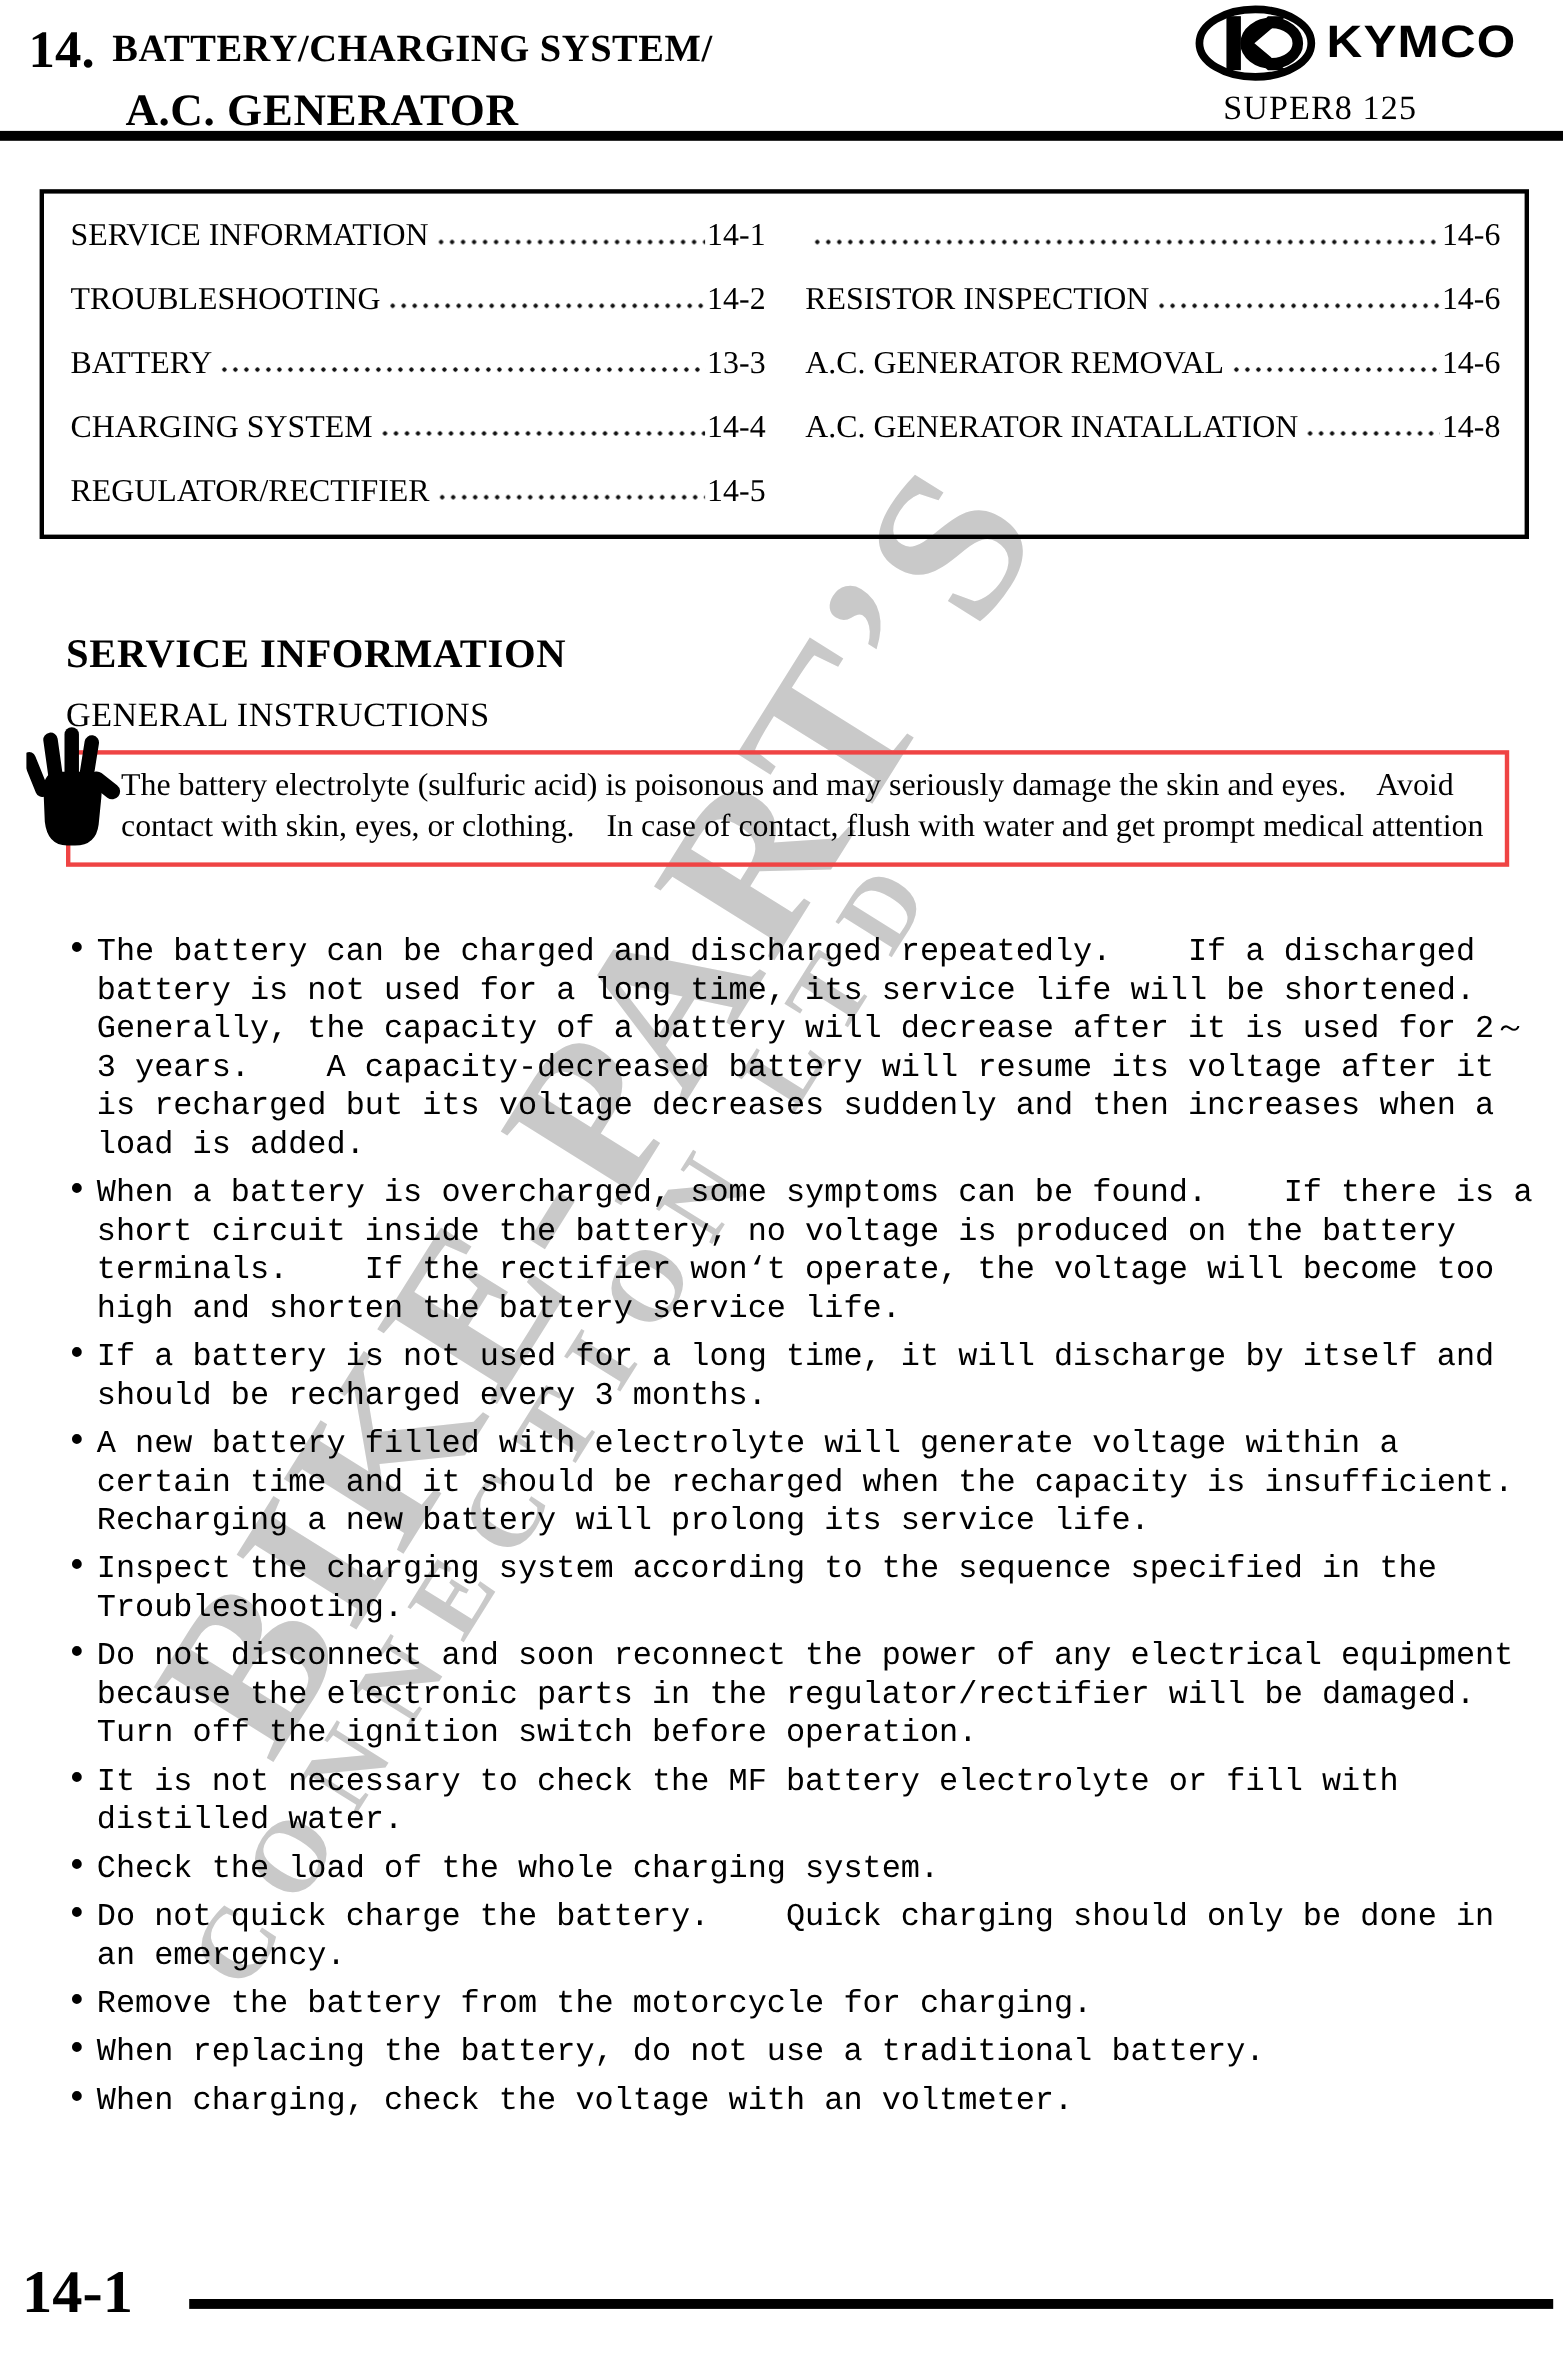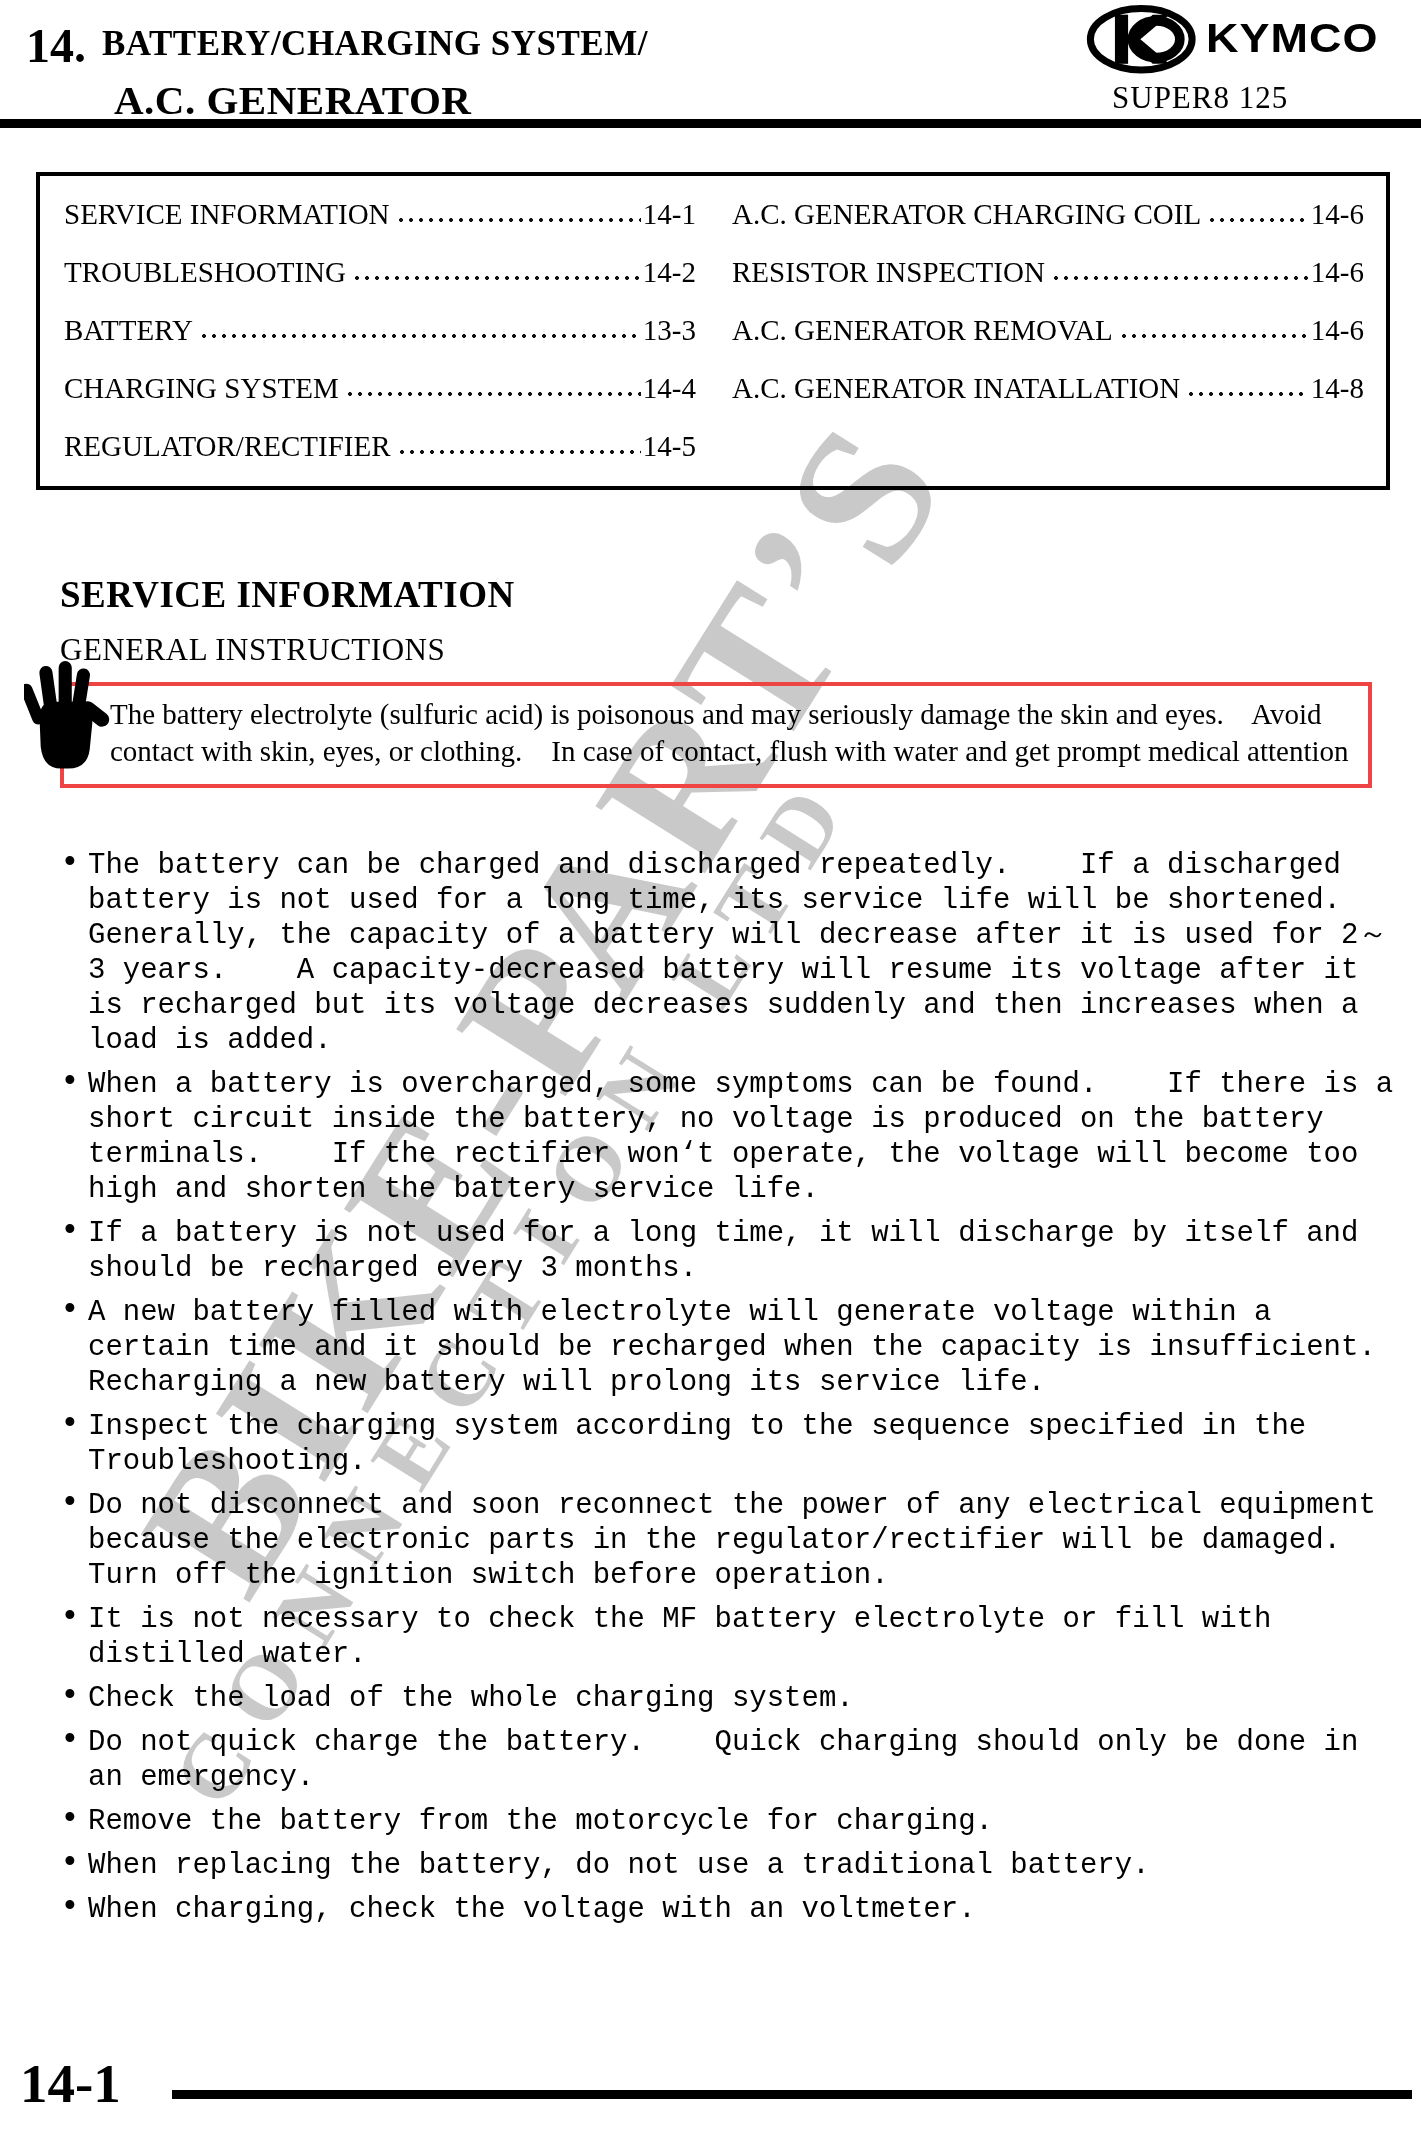--- a/index.html
+++ b/index.html
@@ -105,21 +105,20 @@
   </div>
 
   <div class="toc-row">
     <span class="toc-label">REGULATOR/RECTIFIER</span>
     <span class="toc-leader"></span>
     <span class="toc-page">14-5</span>
   </div>
 </div>
     <div class="toc-col" id="toc-right">
   <div class="toc-row">
-    <span class="toc-label">A.C. GENERATOR CHARGING COIL</span>
     <span class="toc-leader"></span>
     <span class="toc-page">14-6</span>
   </div>
 
   <div class="toc-row">
     <span class="toc-label">RESISTOR INSPECTION</span>
     <span class="toc-leader"></span>
     <span class="toc-page">14-6</span>
   </div>
 

